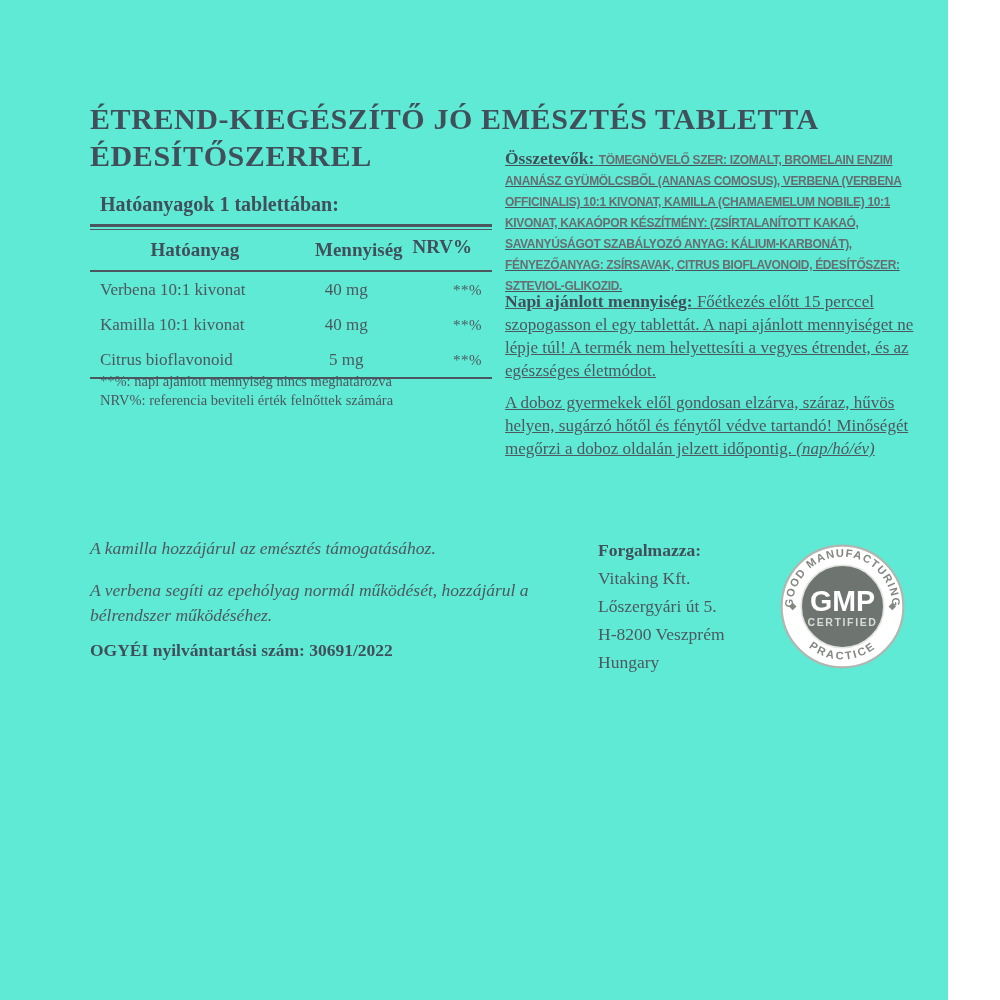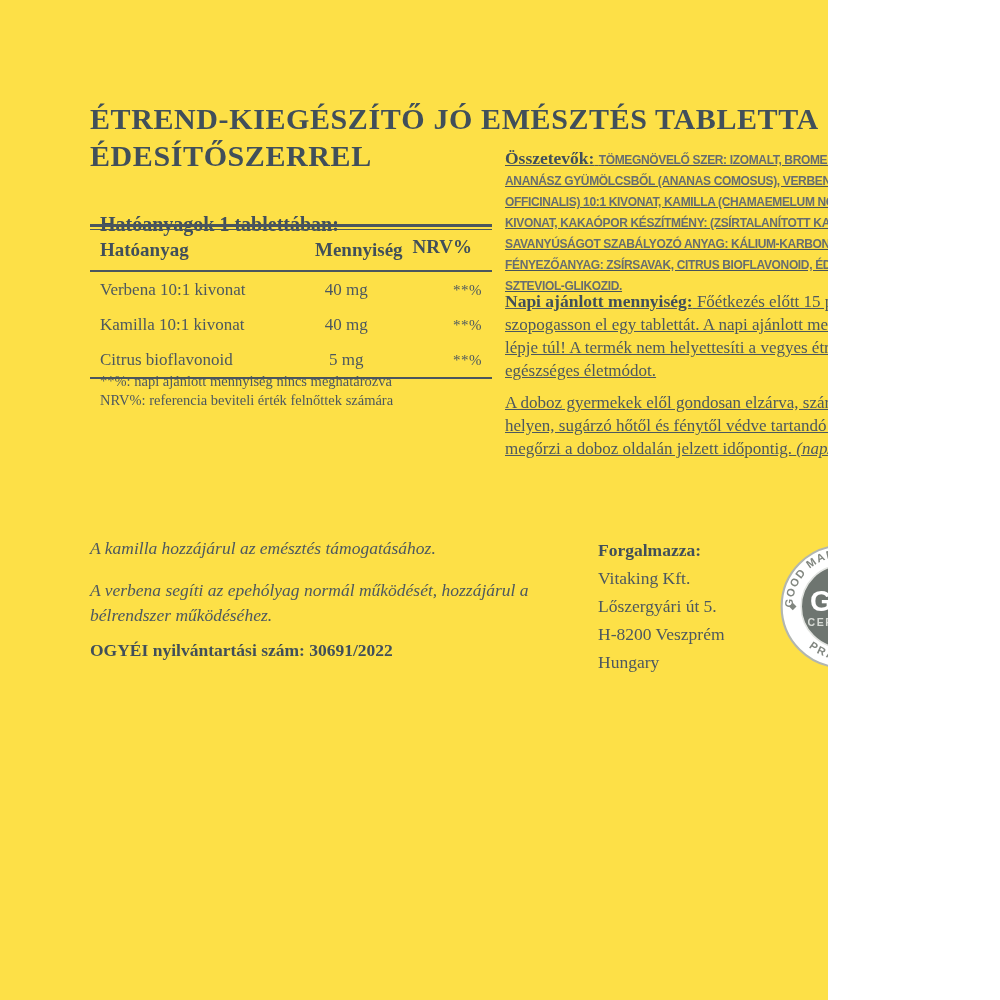--- a/index.html
+++ b/index.html
@@ -1,27 +1,27 @@
 <!DOCTYPE html>
 <html><head>
 <meta charset="utf-8">
 <style>
   html,body{margin:0;padding:0;background:#fff;}
-  .page{position:relative;width:828px;height:1000px;background:#fde047;overflow:hidden;
+  .page{position:relative;width:948px;height:1000px;background:#5eead4;overflow:hidden;
         font-family:"Liberation Serif", serif;color:#47535c;}
 
   .title{position:absolute;left:90px;top:100px;width:830px;
          font-size:30px;font-weight:bold;letter-spacing:0.6px;line-height:37px;color:#414f5a;}
 
   
-  .section-heading{position:absolute;left:100px;top:193px;font-size:20px;font-weight:bold;color:#414f5a;margin-top:20px;}
+  .section-heading{position:absolute;left:100px;top:193px;font-size:20px;font-weight:bold;color:#414f5a;}
   .tablewrap{position:absolute;left:90px;top:224px;width:402px;border-top:3px solid #4b565e;}
   .tbl{width:100%;border-collapse:collapse;margin-top:2px;border-top:1px solid #4b565e;
        border-bottom:2px solid #4b565e;}
-  .tbl th{font-size:19px;font-weight:bold;text-align:left;padding:6px 0 7px 10px;
+  .tbl th{font-size:19px;font-weight:bold;text-align:center;padding:6px 0 7px 10px;
           border-bottom:2px solid #4b565e;color:#414f5a;}
   .tbl th.c2{text-align:right;padding-left:0;margin-top:24px;}
   .tbl th.c3{text-align:center;padding:6px 10px 12px 0;}
   .tbl td{font-size:17px;padding:8px 0 7px 10px;color:#4d585f;}
   .tbl td.c2{text-align:center;padding-left:0;}
   .tbl td.c3{text-align:right;padding:8px 10px 7px 0;font-size:15px;letter-spacing:0.5px;}
   .footnotes{position:absolute;left:100px;top:372px;font-size:14.5px;line-height:19px;color:#4d585f;}
   .net-weight{position:absolute;left:92px;top:422px;font-size:31px;font-weight:bold;color:#414f5a;letter-spacing:0.3px;}
 
   

